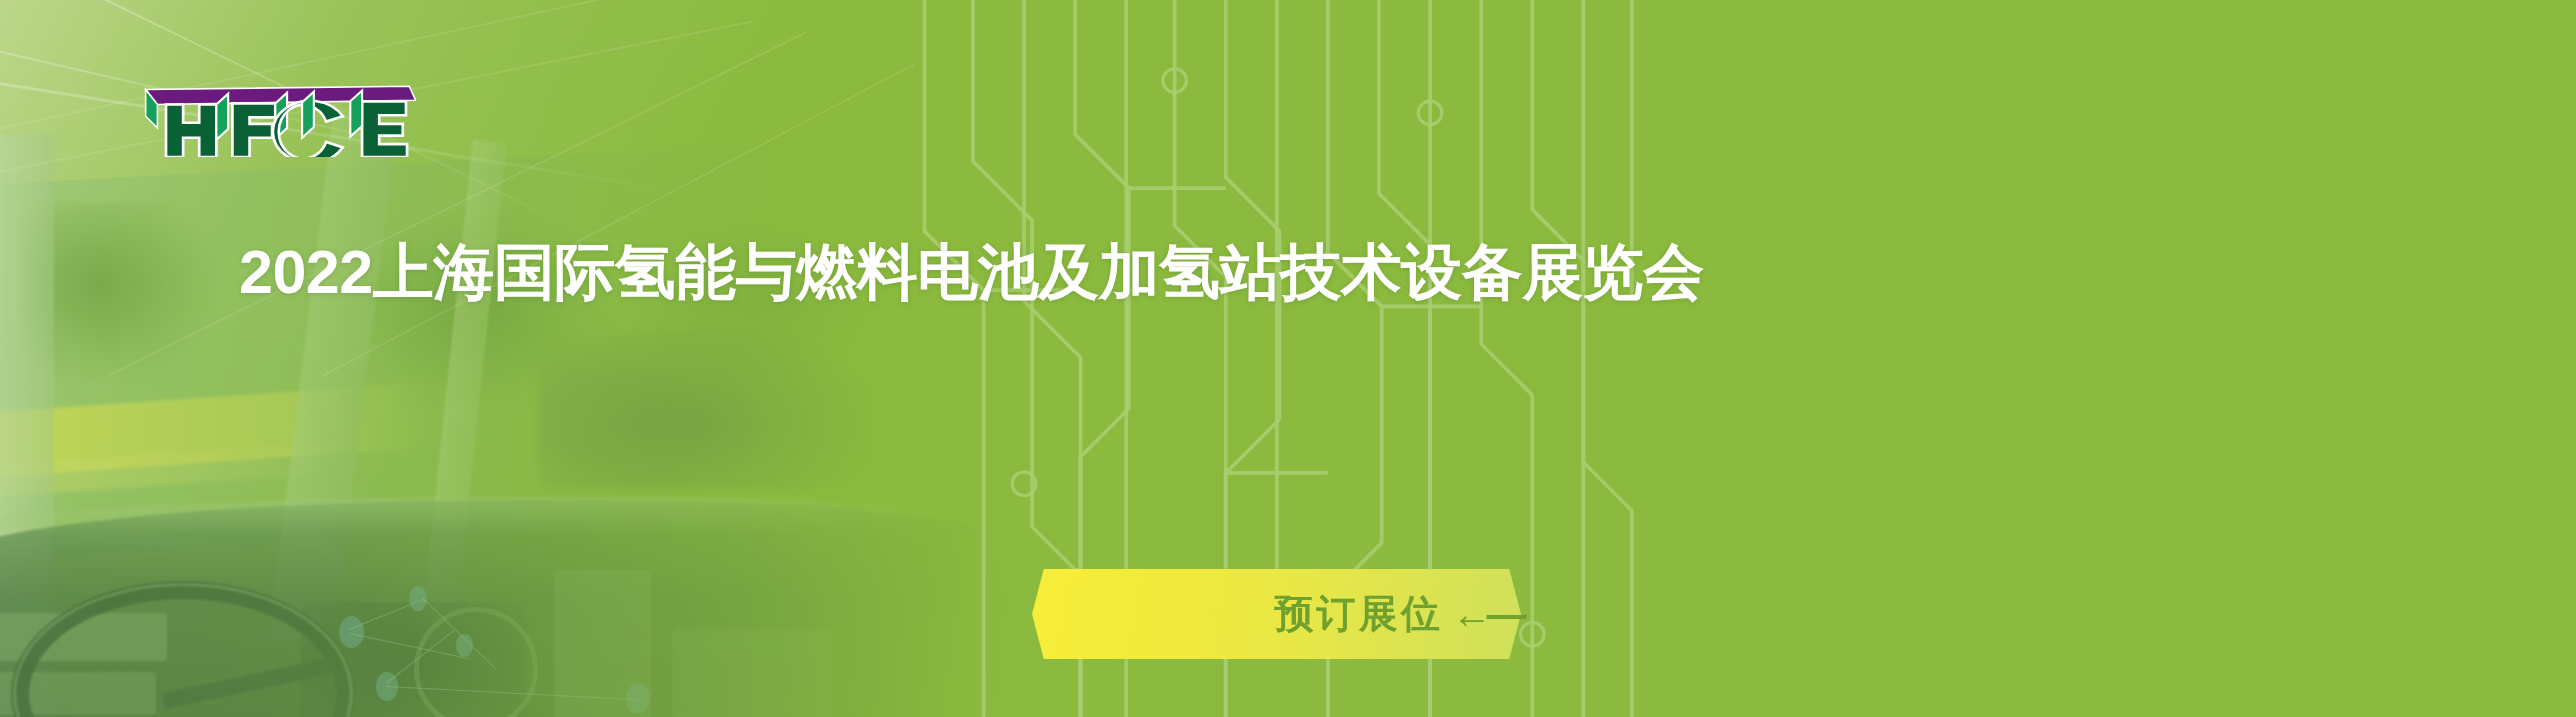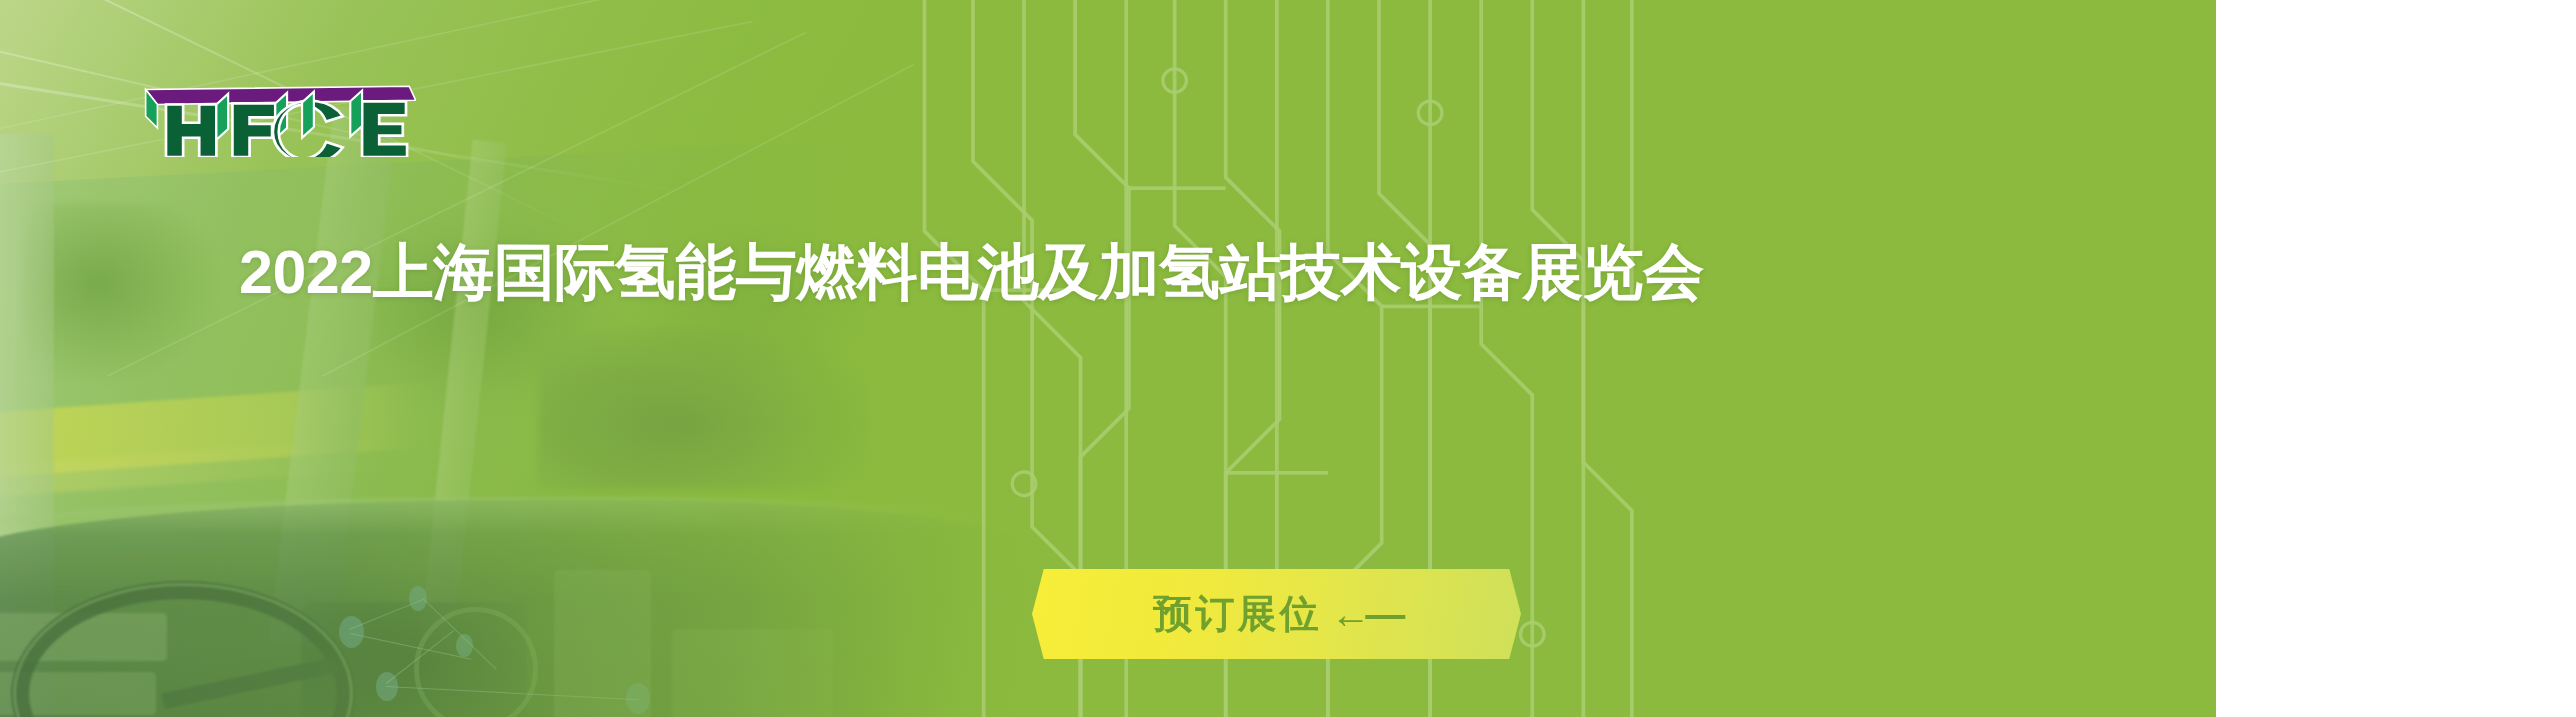--- a/index.html
+++ b/index.html
@@ -1,20 +1,20 @@
 <!DOCTYPE html>
 <html style="font-size:8.6px"><head>
 <meta charset="utf-8">
 <style>
   * { margin:0; padding:0; box-sizing:border-box; }
   html,body { background:#ffffff; }
 
   .banner {
     position:relative;
-    width:2216px;
+    width:2576px;
     height:717px;
     overflow:hidden;
     background:#4c1d95;
     font-family:"Liberation Sans", sans-serif;
   }
 
   
   .bg-base { position:absolute; inset:0; background:#8bba3e; }
 
   
@@ -179,21 +179,21 @@
     cursor:pointer;
   }
   .cta-shape {
     position:absolute; inset:0;
     background:linear-gradient(100deg, #f6ee38 0%, #f2ea3c 30%, #e4e64a 62%, #cfe05a 100%);
     clip-path:polygon(2.4% 0, 97.6% 0, 100% 50%, 97.6% 100%, 2.4% 100%, 0 50%);
     filter:drop-shadow(5.4px 7.5px 6.5px rgba(60,95,40,.35));
   }
   .cta-label {
     position:absolute; inset:0;
-    display:flex; align-items:center; justify-content:center;
+    display:flex; align-items:center; justify-content:flex-end;
     color:#70a12e;
     font-size:39px;
     font-weight:bold;
     letter-spacing:3.2px;
     white-space:nowrap;
   }
   .cta-arrow {
     display:inline-block; margin-left:8.6px; font-size:40px; font-weight:bold;
     letter-spacing:-5.4px;
   }

